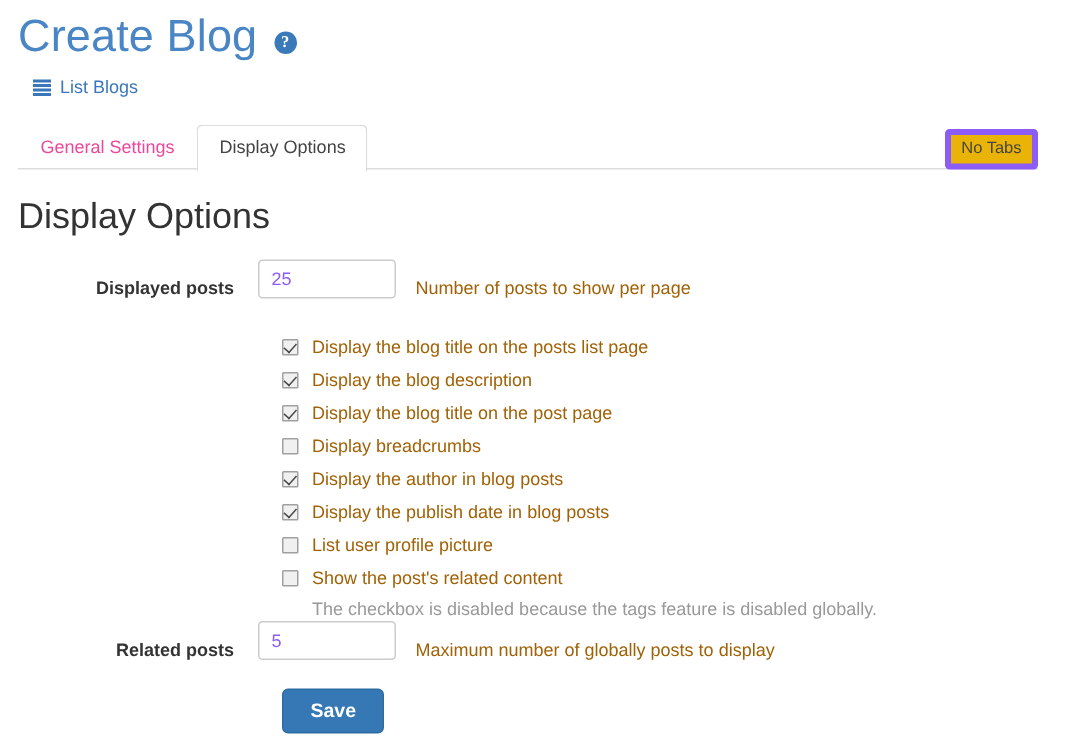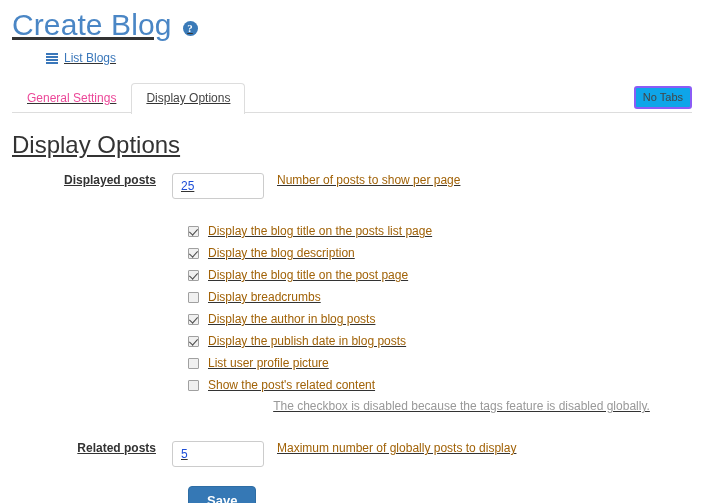--- a/index.html
+++ b/index.html
@@ -14,21 +14,20 @@
     font-size: 12px;
     color: #333333;
     overflow: hidden;
   }
 
   .page {
     position: relative;
     width: 715px;
     height: 432px;
     box-sizing: border-box;
-    text-decoration: underline;
   }
 
   
   .page-header {
     padding: 8px 0 0 12px;
     display: flex;
     align-items: center;
   }
   .page-title {
     font-size: 30px;
@@ -53,21 +52,20 @@
     display: inline-block;
     cursor: pointer;
     font-family: "Liberation Serif", serif;
   }
 
   
   .action-links {
     padding: 9px 0 0 22px;
     display: flex;
     align-items: flex-end;
-    margin-left: 24px;
   }
   .action-link {
     display: inline-flex;
     align-items: center;
     color: #3a77ba;
     font-size: 12px;
     text-decoration: none;
     cursor: pointer;
   }
   .list-icon {
@@ -131,22 +129,22 @@
     height: 1px;
     background: #dddddd;
     z-index: 1;
   }
   .no-tabs-btn {
     position: absolute;
     right: 23px;
     top: 4px;
     font-size: 11px;
     color: #444444;
-    background: #0ea5e9;
-    border: 2px solid #8b5cf6;
+    background: #eab308;
+    border: 4px solid #8b5cf6;
     border-radius: 3px;
     padding: 3px 7px 4px 7px;
     line-height: 12px;
     cursor: pointer;
     z-index: 3;
   }
 
   
   .section-heading {
     font-size: 24px;
@@ -156,42 +154,42 @@
     padding: 18px 0 0 12px;
     line-height: 28px;
   }
 
   
   .form-area {
     padding-top: 14px;
   }
   .form-row {
     display: flex;
-    align-items: flex-start;
+    align-items: flex-end;
     margin-bottom: 0;
   }
   .form-label {
     width: 172px;
     text-align: right;
     padding-right: 16px;
     font-size: 12px;
     font-weight: bold;
     color: #333333;
     box-sizing: border-box;
   }
   .form-input {
     width: 92px;
     height: 26px;
     box-sizing: border-box;
     border: 1px solid #cccccc;
     border-radius: 3px;
     padding: 0 8px;
     font-size: 12px;
     font-family: "Liberation Sans", sans-serif;
-    color: #1d4ed8;
+    color: #8b5cf6;
     background: #ffffff;
     outline: none;
   }
   .form-help {
     margin-left: 13px;
     font-size: 12px;
     color: #a16207;
   }
 
   
@@ -231,25 +229,23 @@
     font-size: 12px;
     color: #a16207;
     line-height: 14px;
   }
   .cb-note {
     font-size: 12px;
     color: #999999;
     padding-left: 20px;
     padding-top: 3px;
     line-height: 15px;
-    text-align: center;
   }
 
   .related-row {
-    margin-top: 27px;
   }
 
   .save-area {
     padding-left: 188px;
     margin-top: 19px;
   }
   .btn-save {
     background: #3578b5;
     border: 1px solid #2e6da4;
     color: #ffffff;

